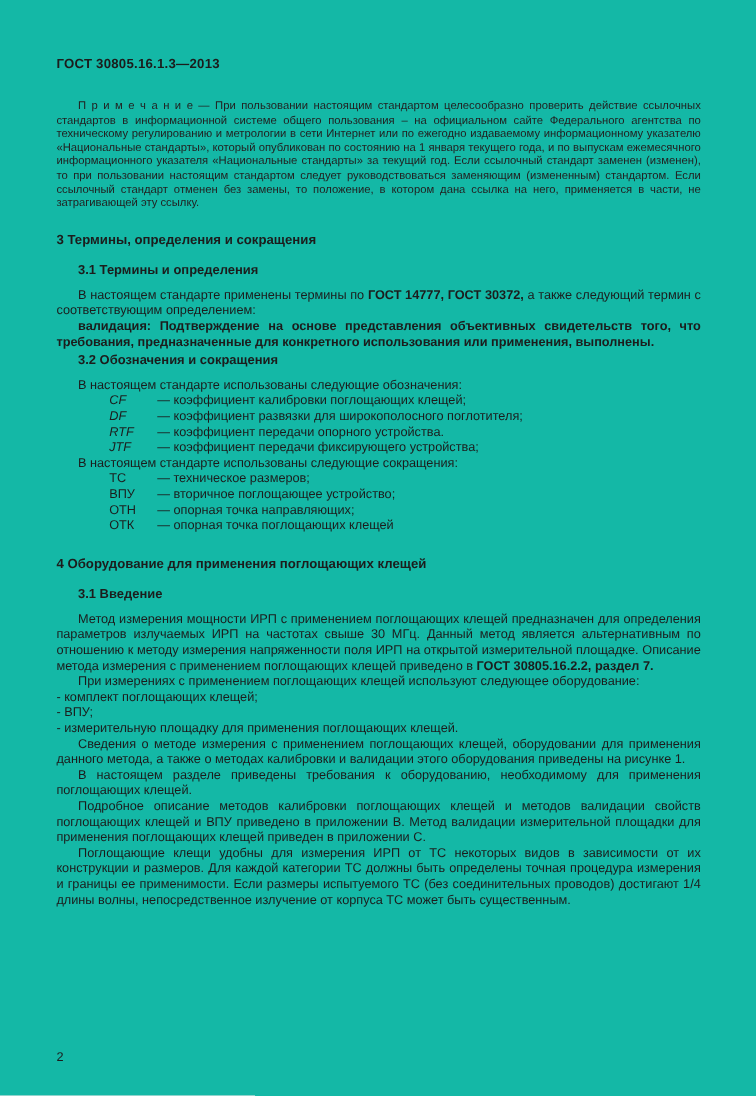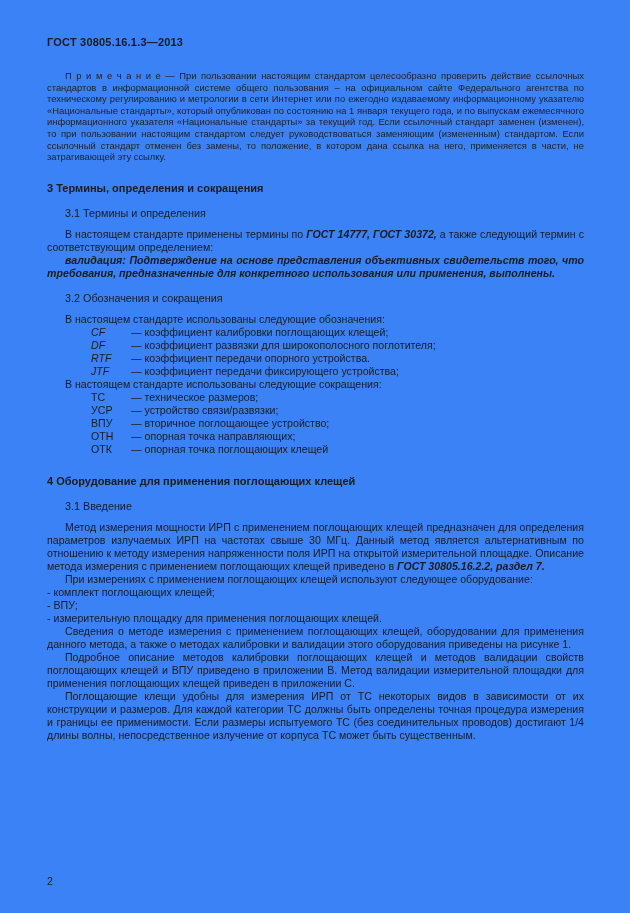--- a/index.html
+++ b/index.html
@@ -1,33 +1,33 @@
 <!DOCTYPE html>
 <html><head>
 <meta charset="utf-8">
 <style>
   * { margin:0; padding:0; box-sizing:border-box; }
   html,body { background:#e8e8e8; }
   body { font-family:"Liberation Sans", sans-serif; }
   .page {
-    width:630px; height:913px; margin:0 auto; background:#3b82f6;
-    padding:36px 46px 0 47px; position:relative; overflow:hidden;
+    width:630px; height:913px; margin:0 auto; background:#14b8a6;
+    padding:48px 46px 0 47px; position:relative; overflow:hidden;
     color:#1c1c1c;
   }
   .doc-header { font-size:11px; font-weight:700; letter-spacing:.2px; }
   .note {
     margin-top:22px; font-size:9.4px; line-height:11.6px;
     text-align:justify; text-indent:18px; color:#222;
   }
   .h2 { font-size:11px; font-weight:700; margin:19px 0 13px; }
-  .h3 { font-size:10.8px; font-weight:400; margin:12px 0 9px; text-indent:18px; }
+  .h3 { font-size:10.8px; font-weight:700; margin:2px 0 9px; text-indent:18px; }
   p.body {
     font-size:10.6px; line-height:13px; text-align:justify; text-indent:18px;
   }
-  .bi { font-weight:700; font-style:italic; }
+  .bi { font-weight:700; }
   .def-row { display:flex; font-size:10.6px; line-height:13px; }
   .def-abbr { flex:0 0 40px;margin-left:44px; }
   .def-abbr.var { font-style:italic; }
   .def-text { flex:1; }
   .eq-item { font-size:10.6px; line-height:13px; }
   .page-number {
     position:absolute; left:47px; bottom:26px; font-size:10.6px;
   }
 </style>
 </head>
@@ -68,24 +68,20 @@
     <span class="def-text">— коэффициент передачи фиксирующего устройства;</span>
   </div>
 
   <p class="body">В настоящем стандарте использованы следующие сокращения:</p>
 
   <div class="def-row">
     <span class="def-abbr">ТС</span>
     <span class="def-text">— техническое размеров;</span>
   </div>
   <div class="def-row">
-    <span class="def-abbr">УСР</span>
-    <span class="def-text">— устройство связи/развязки;</span>
-  </div>
-  <div class="def-row">
     <span class="def-abbr">ВПУ</span>
     <span class="def-text">— вторичное поглощающее  устройство;</span>
   </div>
   <div class="def-row">
     <span class="def-abbr">ОТН</span>
     <span class="def-text">— опорная точка направляющих;</span>
   </div>
   <div class="def-row">
     <span class="def-abbr">ОТК</span>
     <span class="def-text">— опорная точка поглощающих клещей</span>
@@ -98,20 +94,21 @@
   <p class="body"><span>Метод измерения мощности ИРП с применением поглощающих клещей предназначен для определения параметров излучаемых ИРП на частотах свыше 30 МГц. Данный метод является альтернативным по отношению к методу измерения напряженности поля ИРП на открытой измерительной площадке. Описание метода  измерения с применением поглощающих клещей приведено в </span><span class="bi">ГОСТ 30805.16.2.2,  раздел 7.</span></p>
 
   <p class="body">При измерениях с применением  поглощающих клещей используют следующее оборудование:</p>
 
   <div class="eq-item">- комплект поглощающих клещей;</div>
   <div class="eq-item">- ВПУ;</div>
   <div class="eq-item">- измерительную площадку для применения  поглощающих клещей.</div>
 
   <p class="body">Сведения о методе измерения с применением поглощающих клещей, оборудовании для применения данного метода, а также о методах калибровки и валидации этого  оборудования приведены на  рисунке 1.</p>
 
+  <p class="body">В настоящем разделе  приведены требования к оборудованию, необходимому для применения  поглощающих клещей.</p>
 
   <p class="body">Подробное описание  методов калибровки поглощающих клещей и методов валидации свойств поглощающих клещей и  ВПУ  приведено в приложении В.  Метод валидации  измерительной  площадки  для применения  поглощающих клещей приведен  в приложении  С.</p>
 
   <p class="body">Поглощающие клещи удобны для измерения ИРП от ТС некоторых видов в зависимости от их конструкции и размеров. Для каждой категории ТС должны быть определены точная процедура измерения и границы ее применимости. Если размеры испытуемого ТС (без соединительных проводов) достигают 1/4 длины  волны, непосредственное излучение от корпуса ТС может быть существенным.</p>
 
   <div class="page-number">2</div>
 
 </div>
 
 </body></html>

